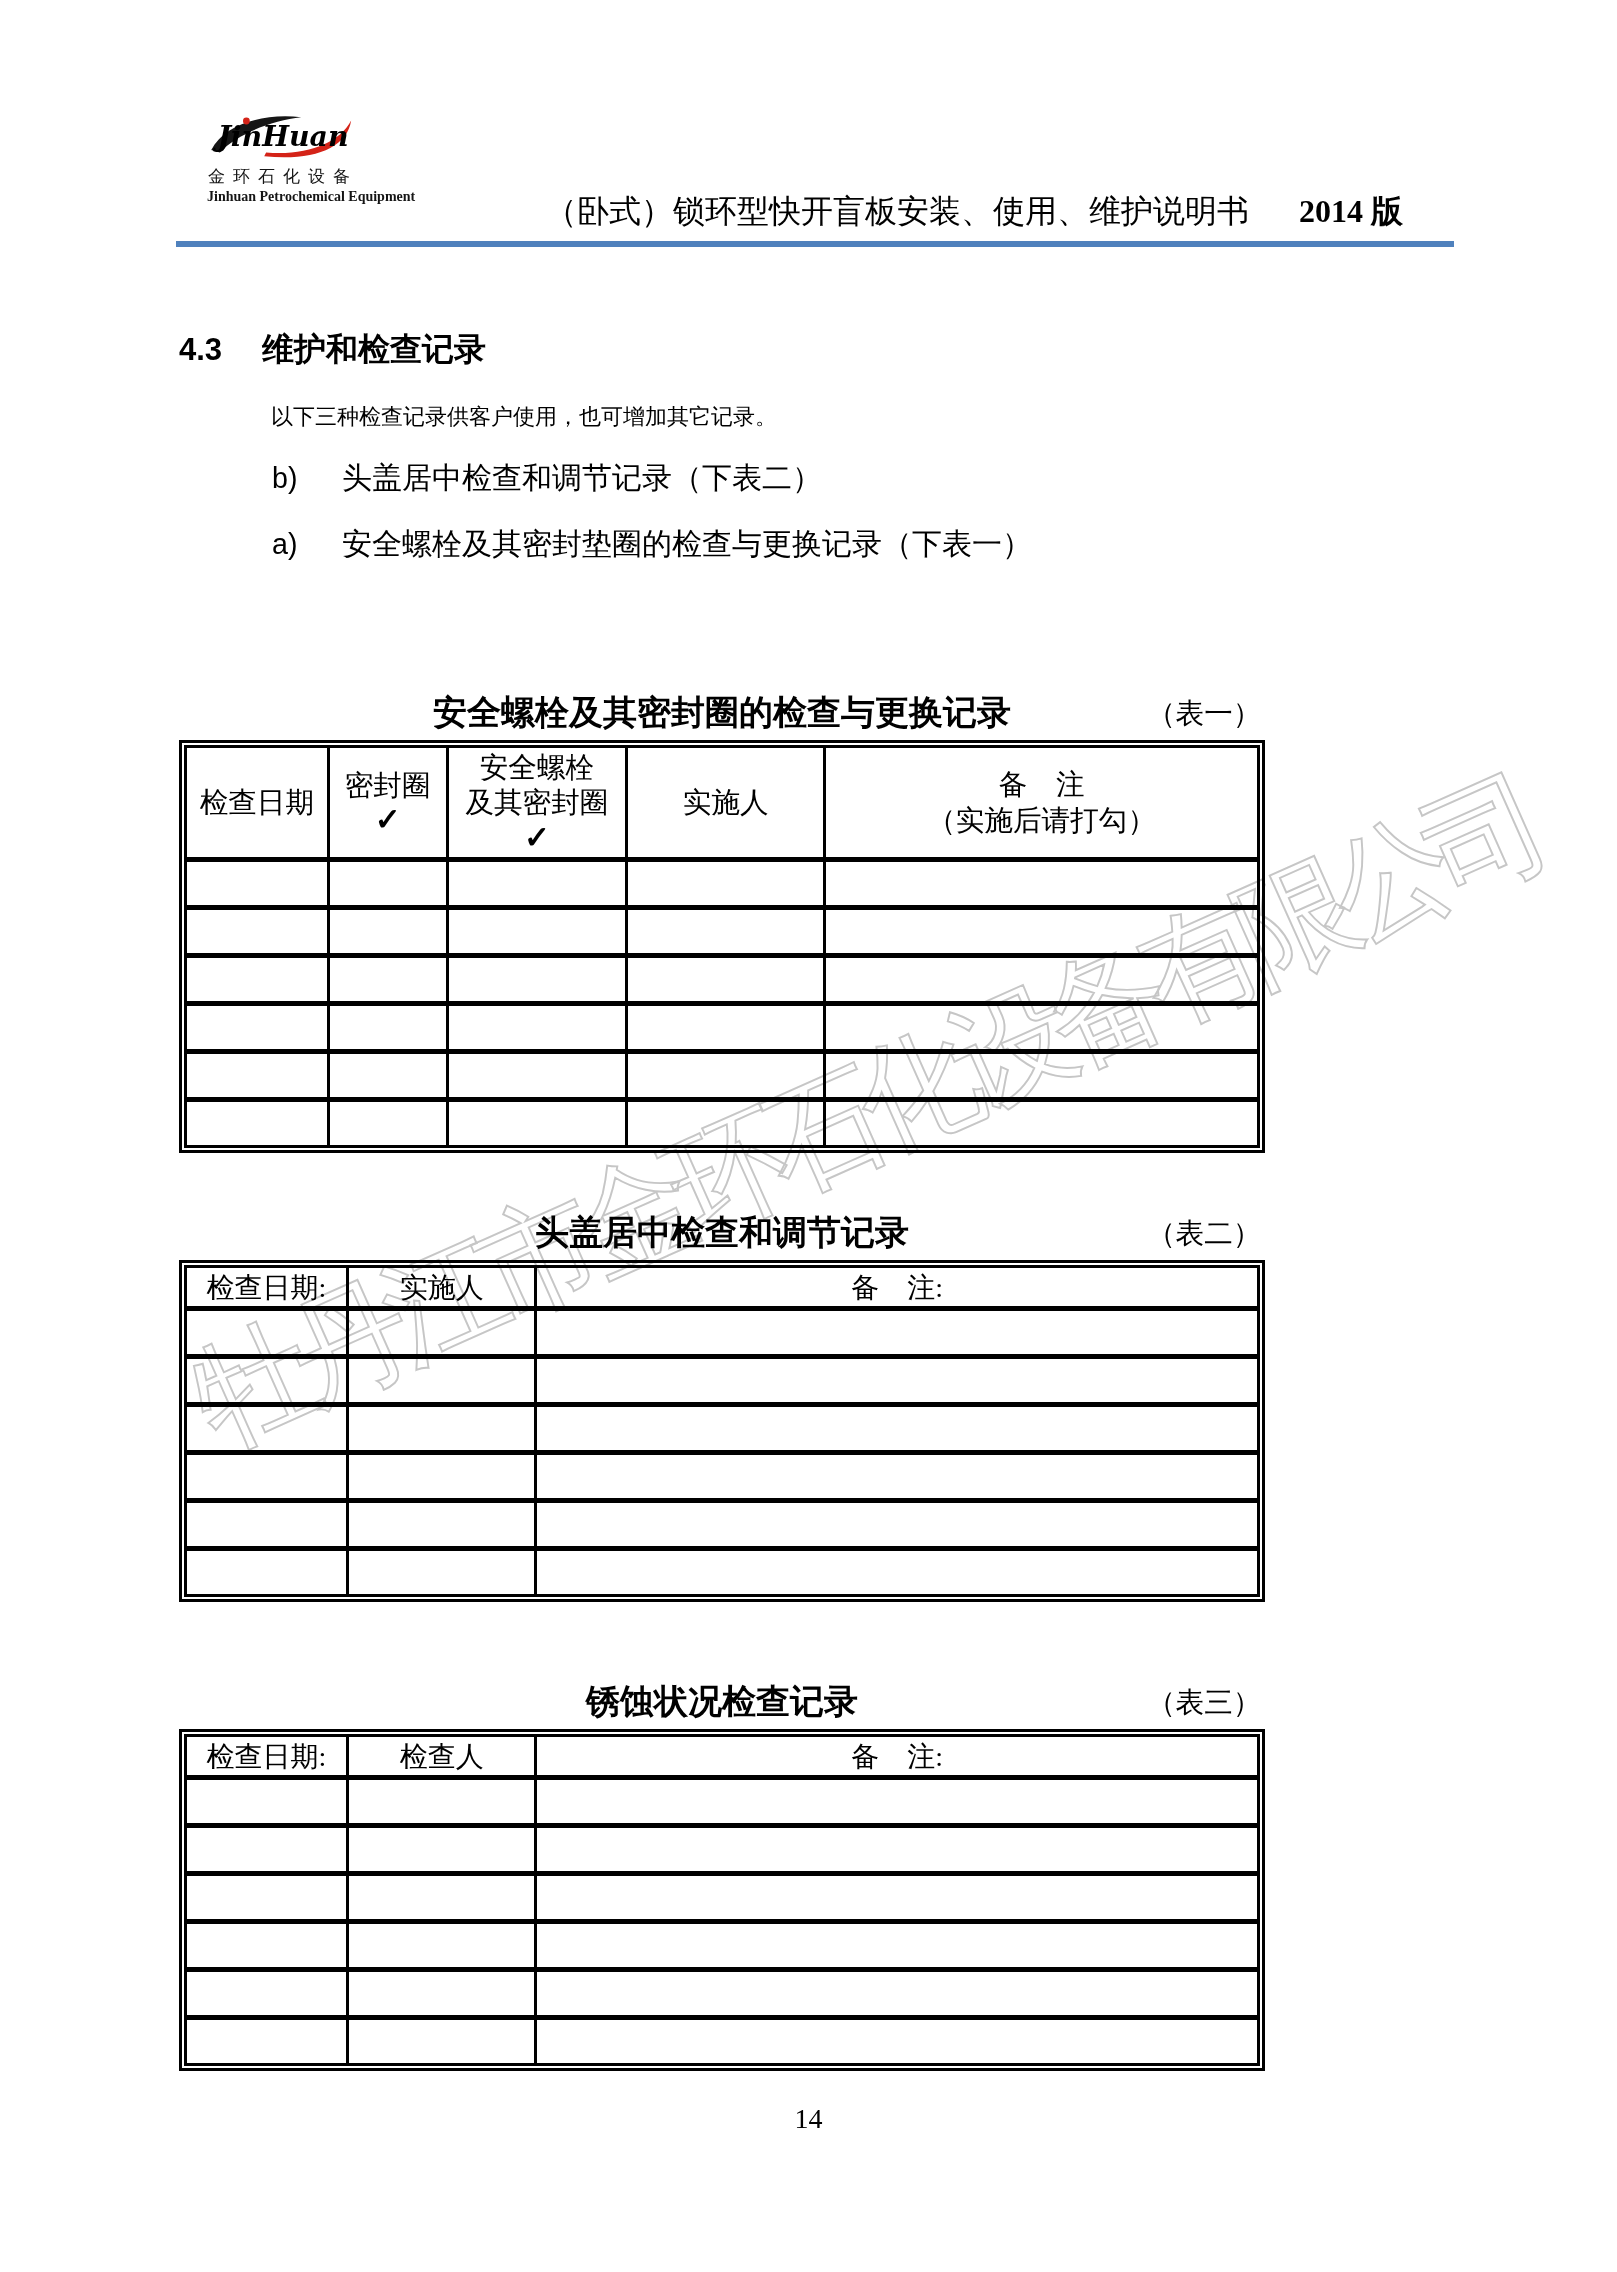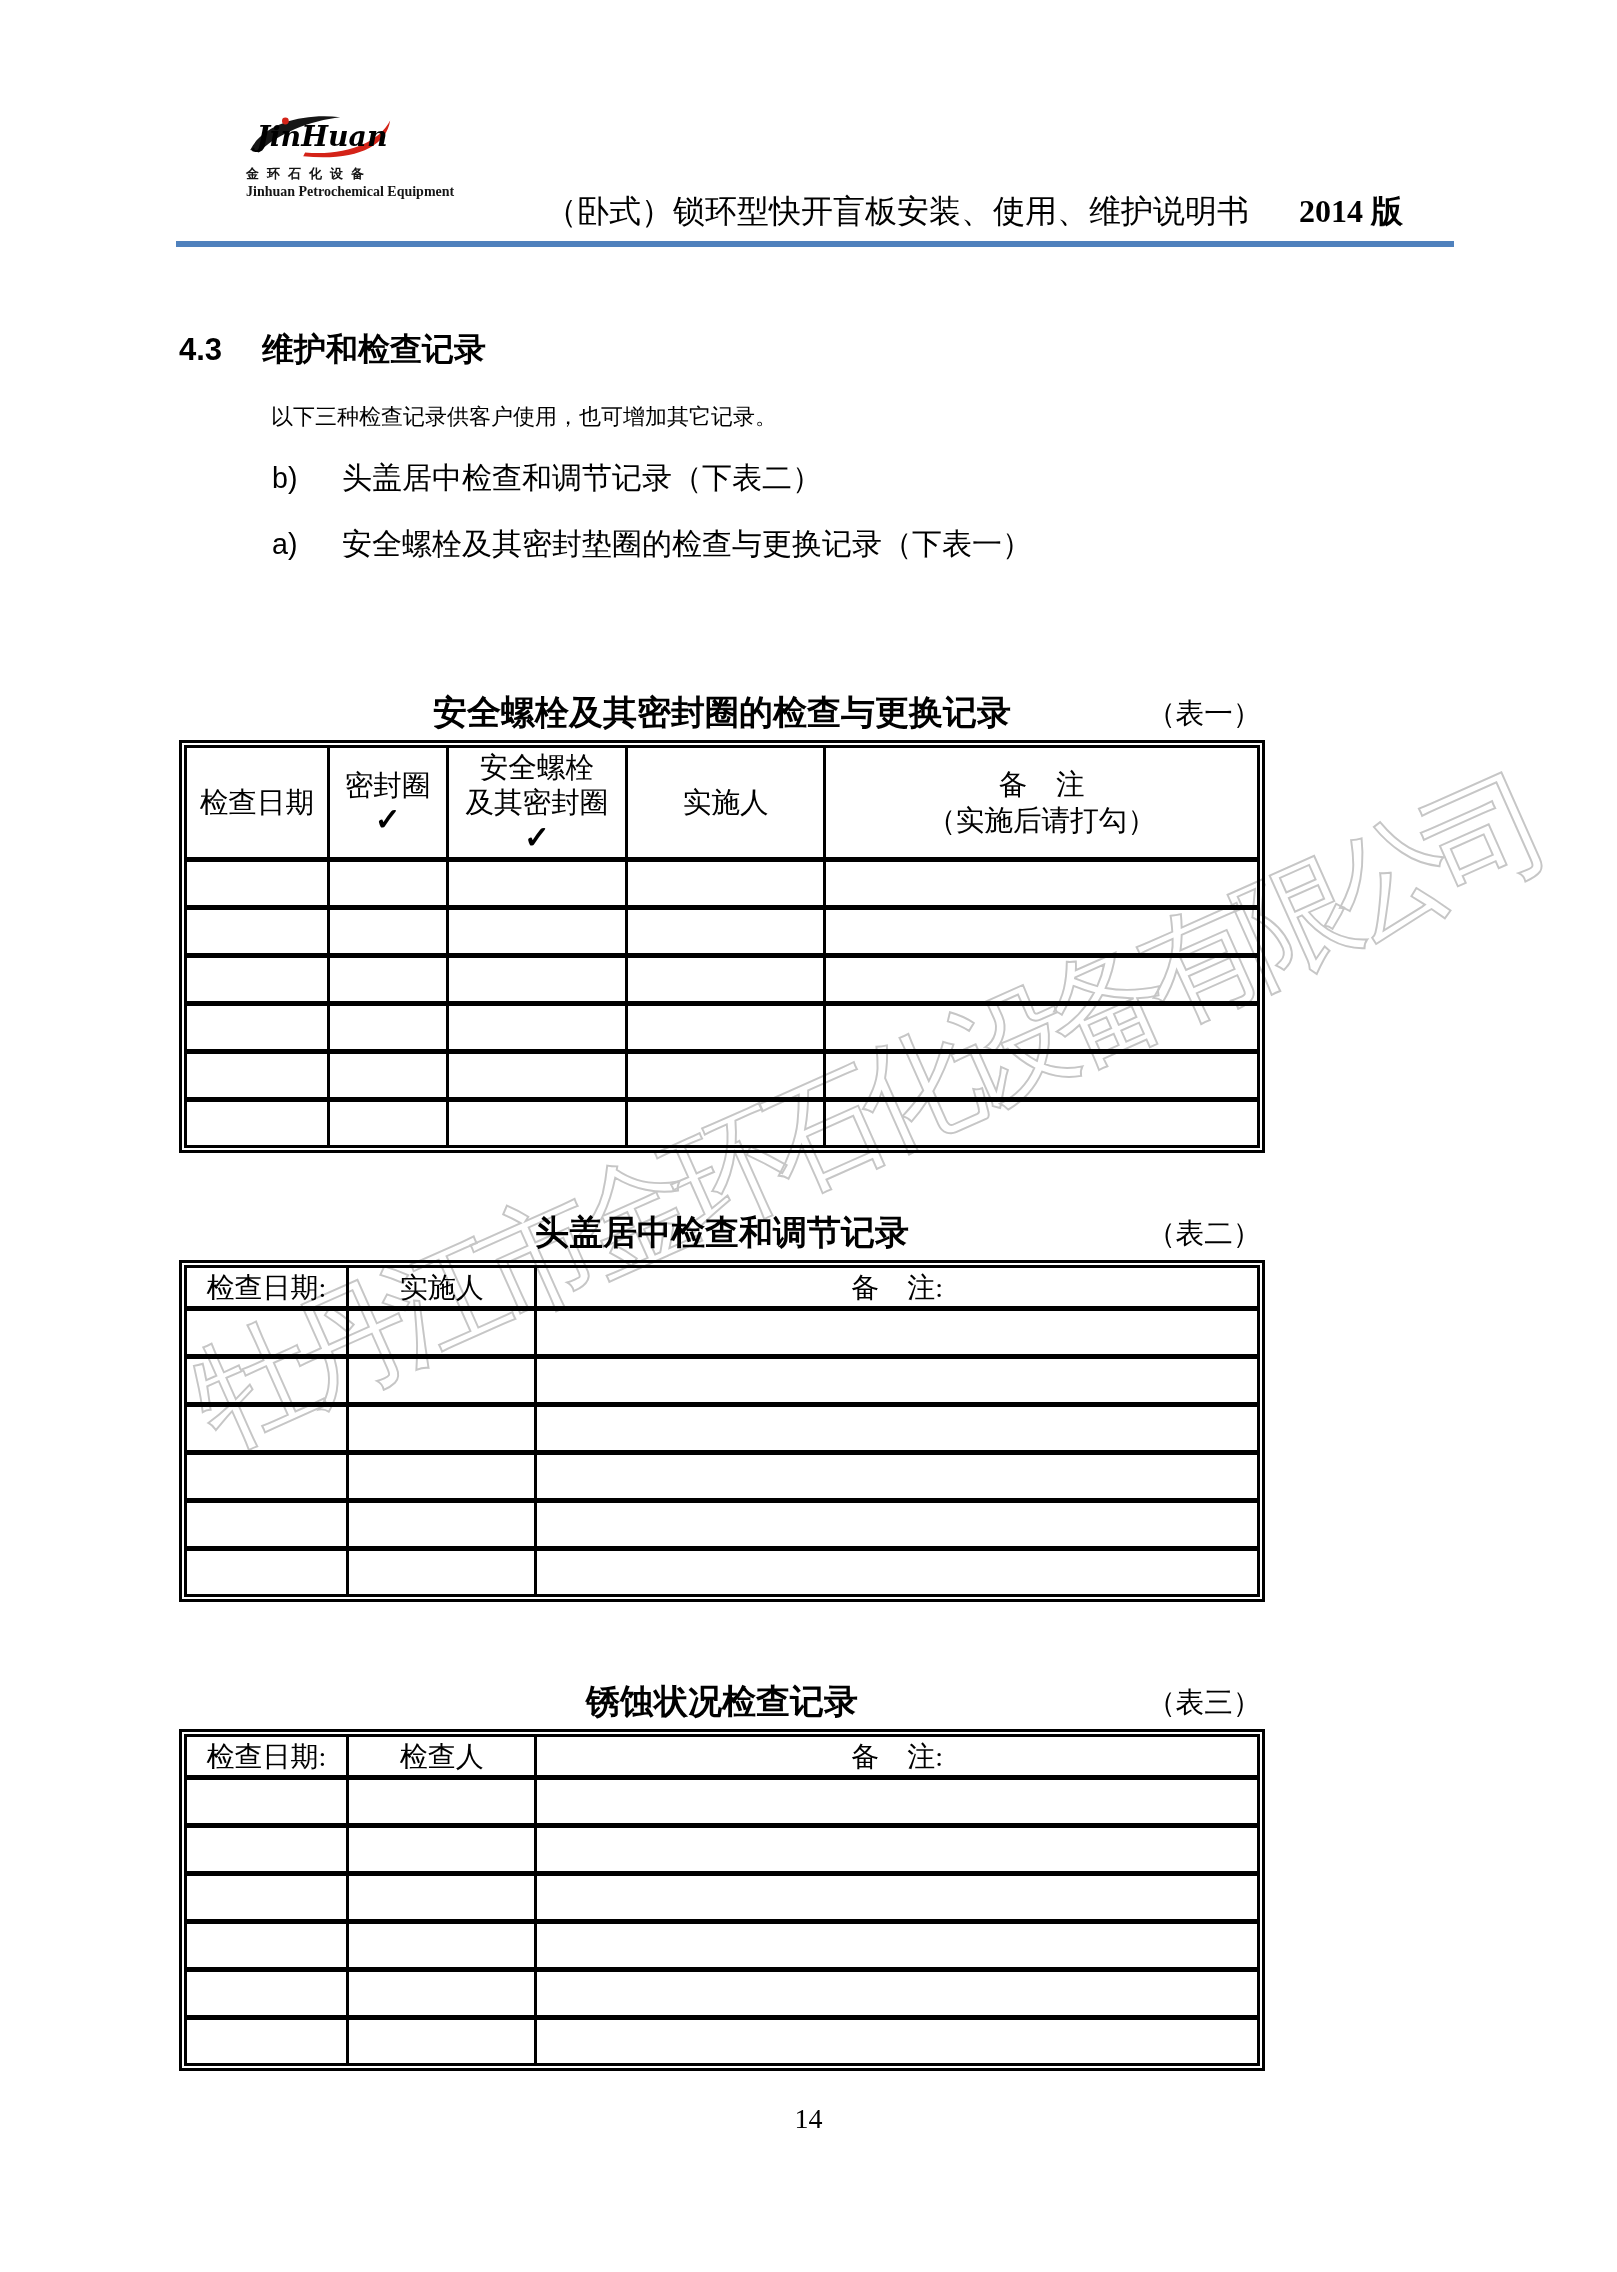--- a/index.html
+++ b/index.html
@@ -19,27 +19,27 @@
     transform-origin:0 0;
     white-space:nowrap;
     font-family:"Liberation Serif",serif;
     font-size:121px;
     letter-spacing:-17.4px;
     color:rgba(255,255,255,0.05);
     -webkit-text-stroke:1.9px #c6c6c6;
   }
   .layer{position:relative;z-index:1;}
   
-  .logo{position:absolute;left:207px;top:113px;width:151px;margin-left:39px;}
+  .logo{position:absolute;left:207px;top:113px;width:151px;}
   .logo svg{display:block;width:149px;height:53px;}
   .logo-cn{
     margin-top:-1.2px;
     font-family:"Liberation Sans",sans-serif;
-    font-weight:700;font-size:13px;letter-spacing:8px;
-    white-space:nowrap;color:#151515;
+    font-weight:400;font-size:17px;letter-spacing:8px;
+    white-space:nowrap;color:#151515;text-align:right;
   }
   .logo-en{
     margin-top:1.2px;
     font-family:"Liberation Serif",serif;
     font-weight:700;font-size:14px;
     white-space:nowrap;color:#151515;
   }
   
   .doc-title{
     position:absolute;left:545px;top:190px;

